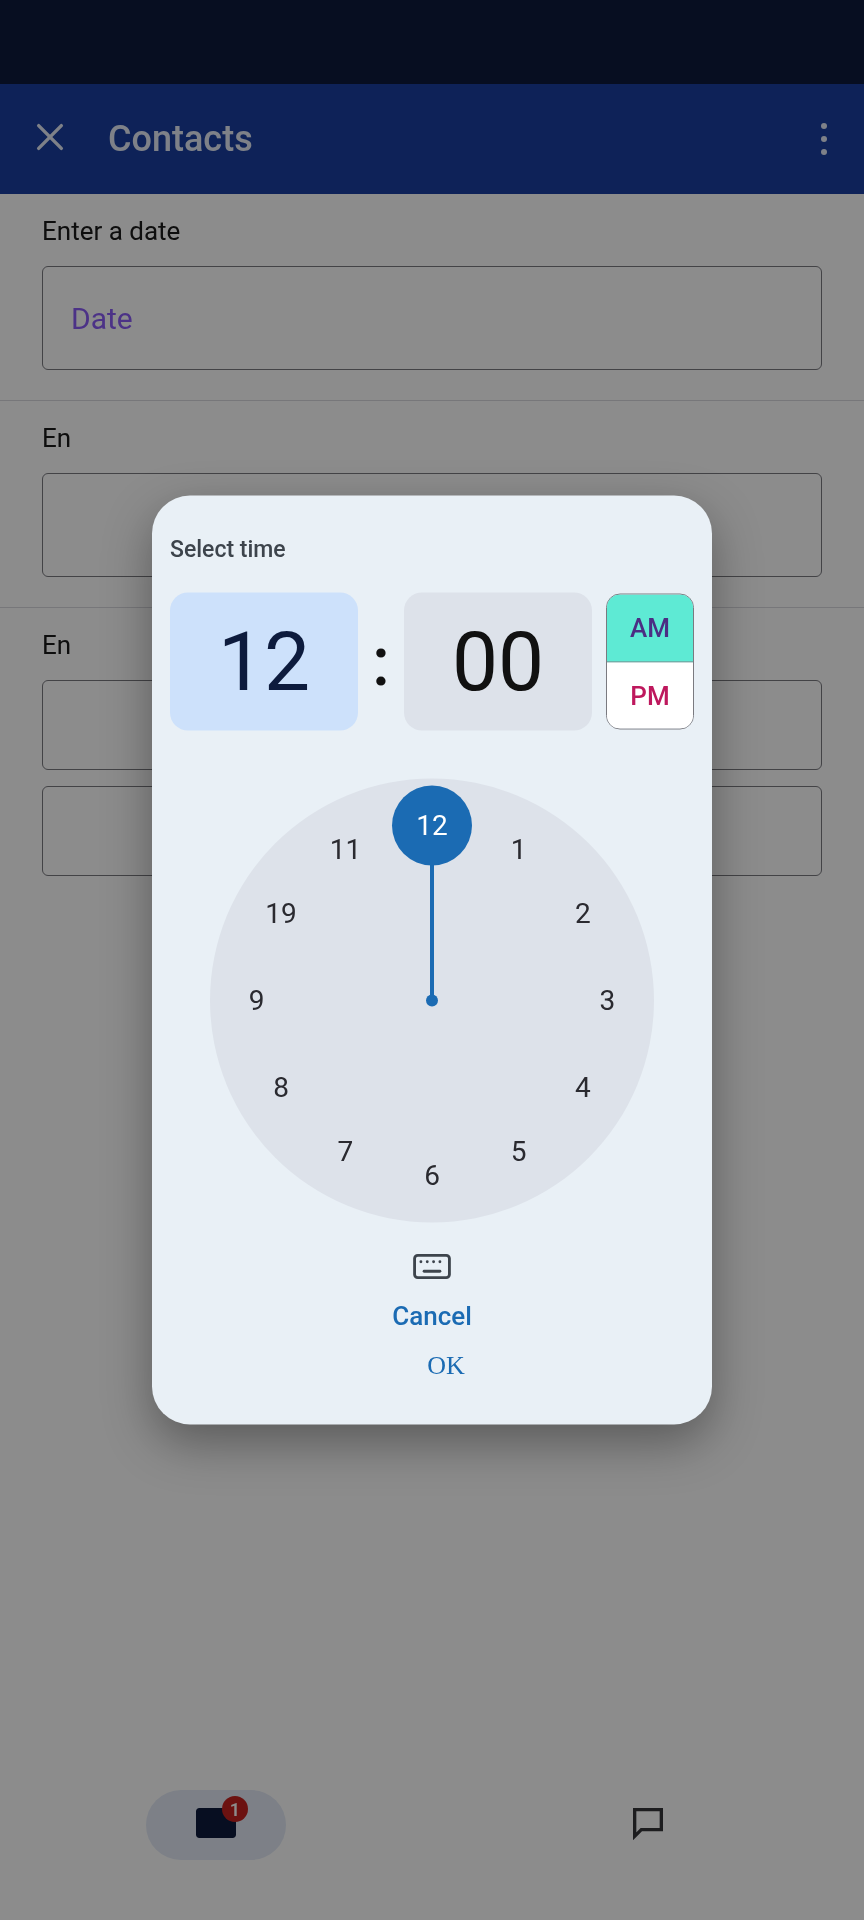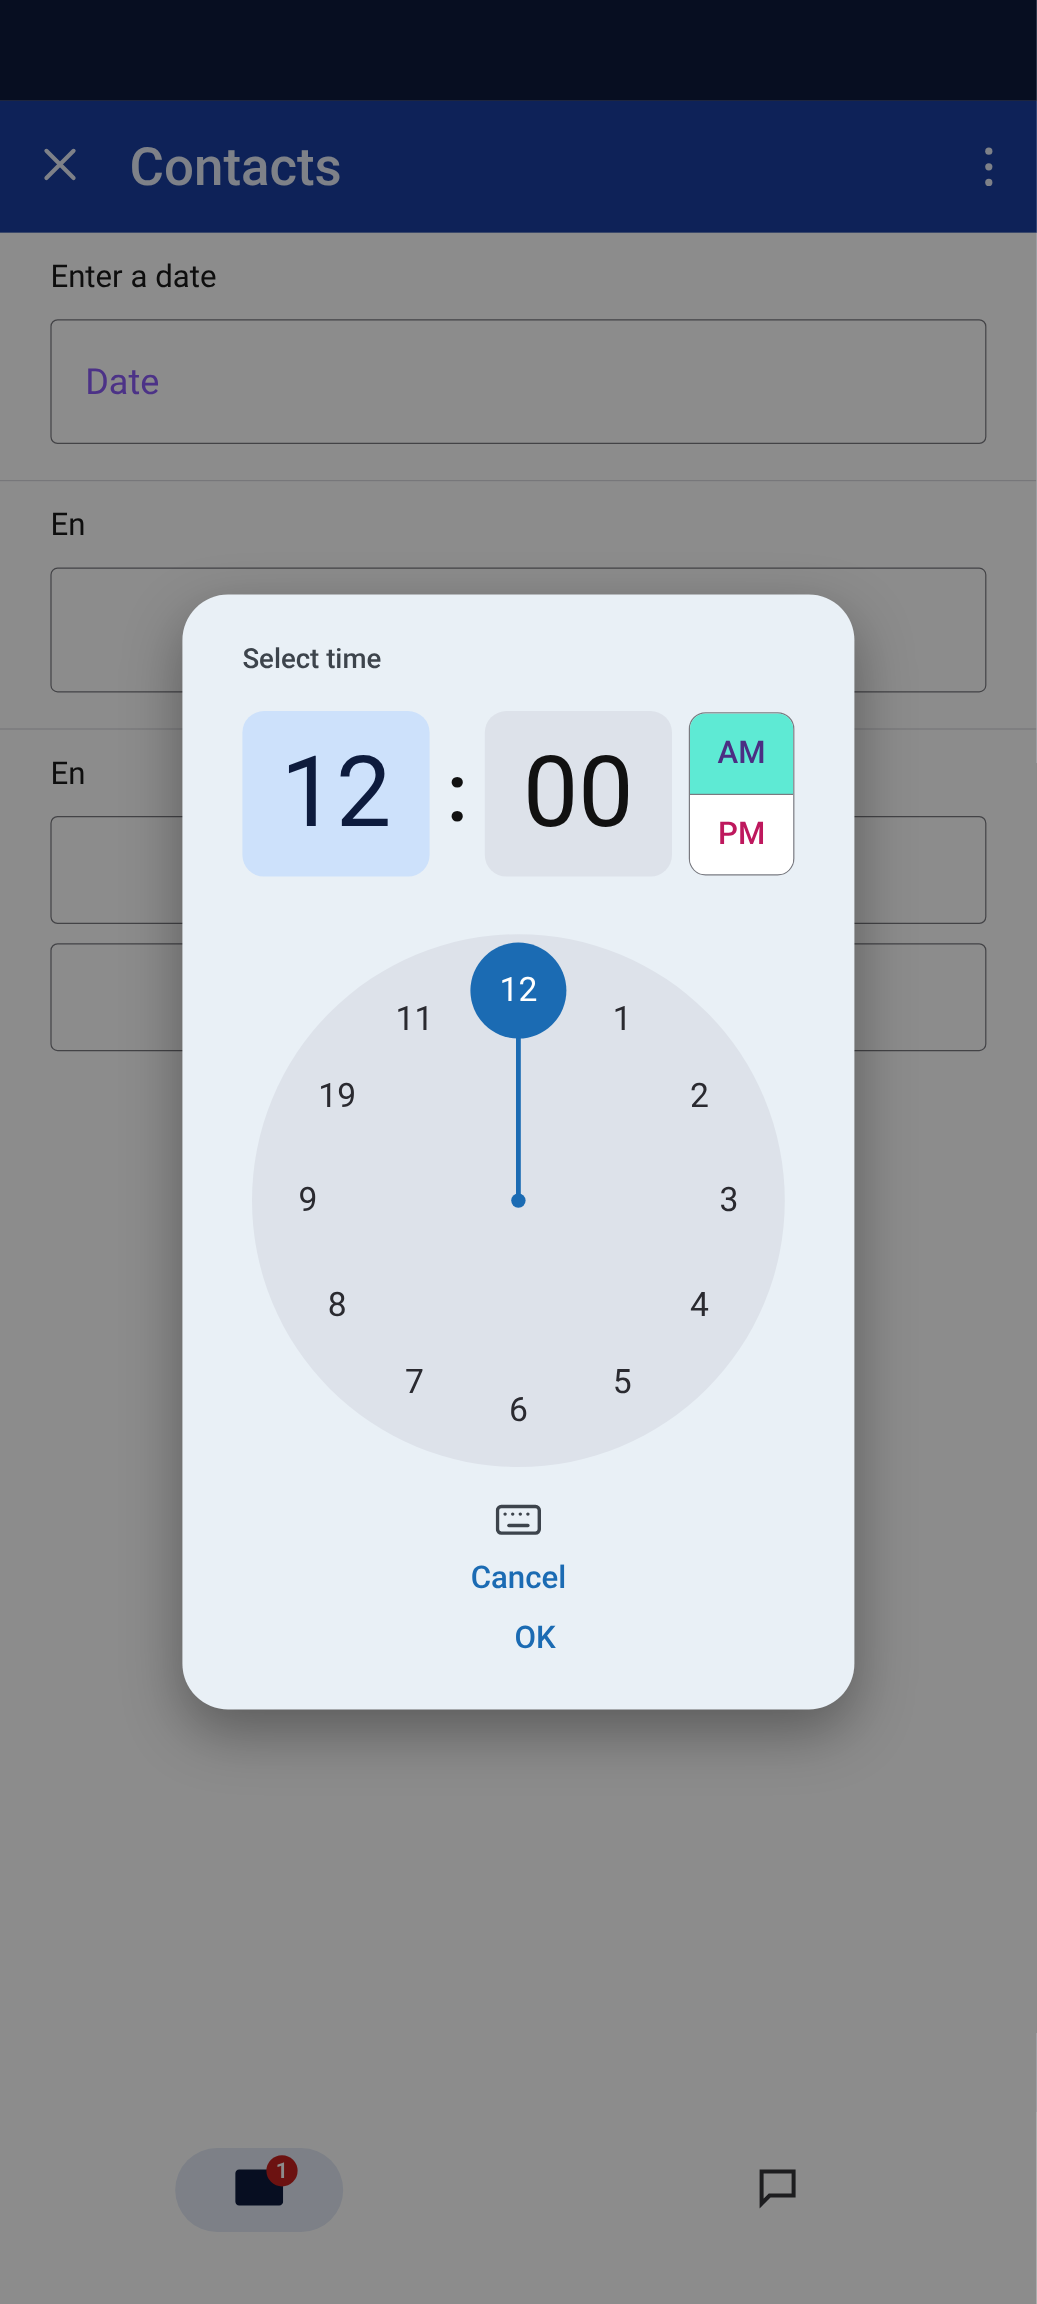--- a/index.html
+++ b/index.html
@@ -6,21 +6,21 @@
   html, body { width: 864px; height: 1920px; overflow: hidden; background: #0d1b3d; }
   .screen { position: relative; width: 864px; height: 1920px; background: #fff; }
 
   
   .statusbar { height: 84px; background: #0d1b3d; }
 
   
   .appbar { height: 110px; background: #1a3fa0; display: flex; align-items: center; padding: 0 20px; color: #fff; }
   .appbar .close { width: 60px; display:flex; align-items:center; justify-content:center; }
   .appbar .close svg { width: 34px; height: 34px; stroke: #e6ecf8; }
-  .appbar .title { font-size: 44px; font-weight: 500; color: #e6ecf8; margin-left: 28px; flex: 1; }
+  .appbar .title { font-size: 36px; font-weight: 500; color: #e6ecf8; margin-left: 28px; flex: 1; }
   .appbar .more { width: 40px; display:flex; flex-direction:column; align-items:center; gap:7px; }
   .appbar .more span { width:6px; height:6px; background:#e6ecf8; border-radius:50%; }
 
   
   .content { position:absolute; top:194px; left:0; right:0; bottom:0; background:#fff; }
   .section { padding: 22px 42px 30px; border-bottom: 1px solid #d9d9de; }
   .section.noborder { border-bottom:none; }
   .label { font-size: 26px; color:#1a1a1a; margin-bottom: 20px; }
   .input { width:100%; height:104px; border:1px solid #7a7a80; border-radius:6px; padding: 0 28px; display:flex; align-items:center; font-size:30px; color:#8b5cf6; background:#fff; }
   .input.compact { height:90px; }
@@ -29,21 +29,21 @@
   
   .bottomnav { position:absolute; bottom:0; left:0; right:0; height:160px; background:#fff; display:flex; align-items:center; justify-content:space-around; padding-bottom:30px; }
   .navitem { position:relative; width:140px; height:70px; display:flex; align-items:center; justify-content:center; border-radius:35px; }
   .navitem.active { background:#e3eaf6; }
   .navbadge { position:absolute; top:6px; right:38px; min-width:26px; height:26px; border-radius:13px; background:#c5221f; color:#fff; font-size:18px; font-weight:600; display:flex; align-items:center; justify-content:center; padding:0 4px; }
 
   
   .scrim { position:absolute; inset:0; background:rgba(0,0,0,0.45); }
 
   
-  .dialog { position:absolute; left:50%; top:50%; transform:translate(-50%,-50%); width:560px; background:#e9f0f6; border-radius:38px; box-shadow:0 18px 48px rgba(0,0,0,.35); padding:40px 50px 34px; }
+  .dialog { position:absolute; left:50%; top:50%; transform:translate(-50%,-50%); width:560px; background:#e9f0f6; border-radius:38px; box-shadow:0 18px 48px rgba(0,0,0,.35); padding:40px 18px 34px; }
   .dialog-title { font-size:23px; font-weight:500; color:#3d444c; margin-bottom:30px; }
 
   .time-row { display:flex; align-items:center; gap:14px; }
   .time-box { flex:1; height:138px; border-radius:18px; display:flex; align-items:center; justify-content:center; font-size:82px; font-weight:400; color:#111; }
   .time-box.hour { background:#cde1fb; color:#0d1b3d; }
   .time-box.minute { background:#dde2ea; }
   .colon { font-size:68px; font-weight:500; color:#111; }
   .ampm { width:88px; height:136px; border:1.5px solid #7a7a80; border-radius:14px; overflow:hidden; display:flex; flex-direction:column; }
   .ampm div { flex:1; display:flex; align-items:center; justify-content:center; font-size:26px; font-weight:500; color:#be185d; }
   .ampm .am { background:#5eead4; color:#4b2e83; border-bottom:1.5px solid #7a7a80; }
@@ -58,21 +58,21 @@
   
   .h12{left:50%;top:10.5%} .h1{left:69.5%;top:16%} .h2{left:84%;top:30.5%}
   .h3{left:89.5%;top:50%} .h4{left:84%;top:69.5%} .h5{left:69.5%;top:84%}
   .h6{left:50%;top:89.5%} .h7{left:30.5%;top:84%} .h8{left:16%;top:69.5%}
   .h9{left:10.5%;top:50%} .h10{left:16%;top:30.5%} .h11{left:30.5%;top:16%}
 
   .dialog-actions { display:flex; align-items:center; margin-top:20px;flex-direction:column; }
   .kbd-icon { width:44px; height:44px; display:flex; align-items:center; justify-content:center; }
   .dialog-actions .spacer { flex:1; }
   .dlg-btn { font-size:26px; font-weight:500; color:#1b6bb3; padding:10px 24px; border-radius:24px; }
-  .dlg-btn + .dlg-btn { margin-left:28px; }
+  .dlg-btn + .dlg-btn { margin-left:28px;font-family:Liberation Serif, serif; }
 </style>
 </head>
 <body>
 
 <div class="screen">
   <div class="statusbar"></div>
 
   <div class="appbar">
     <div class="close">
       <span>

